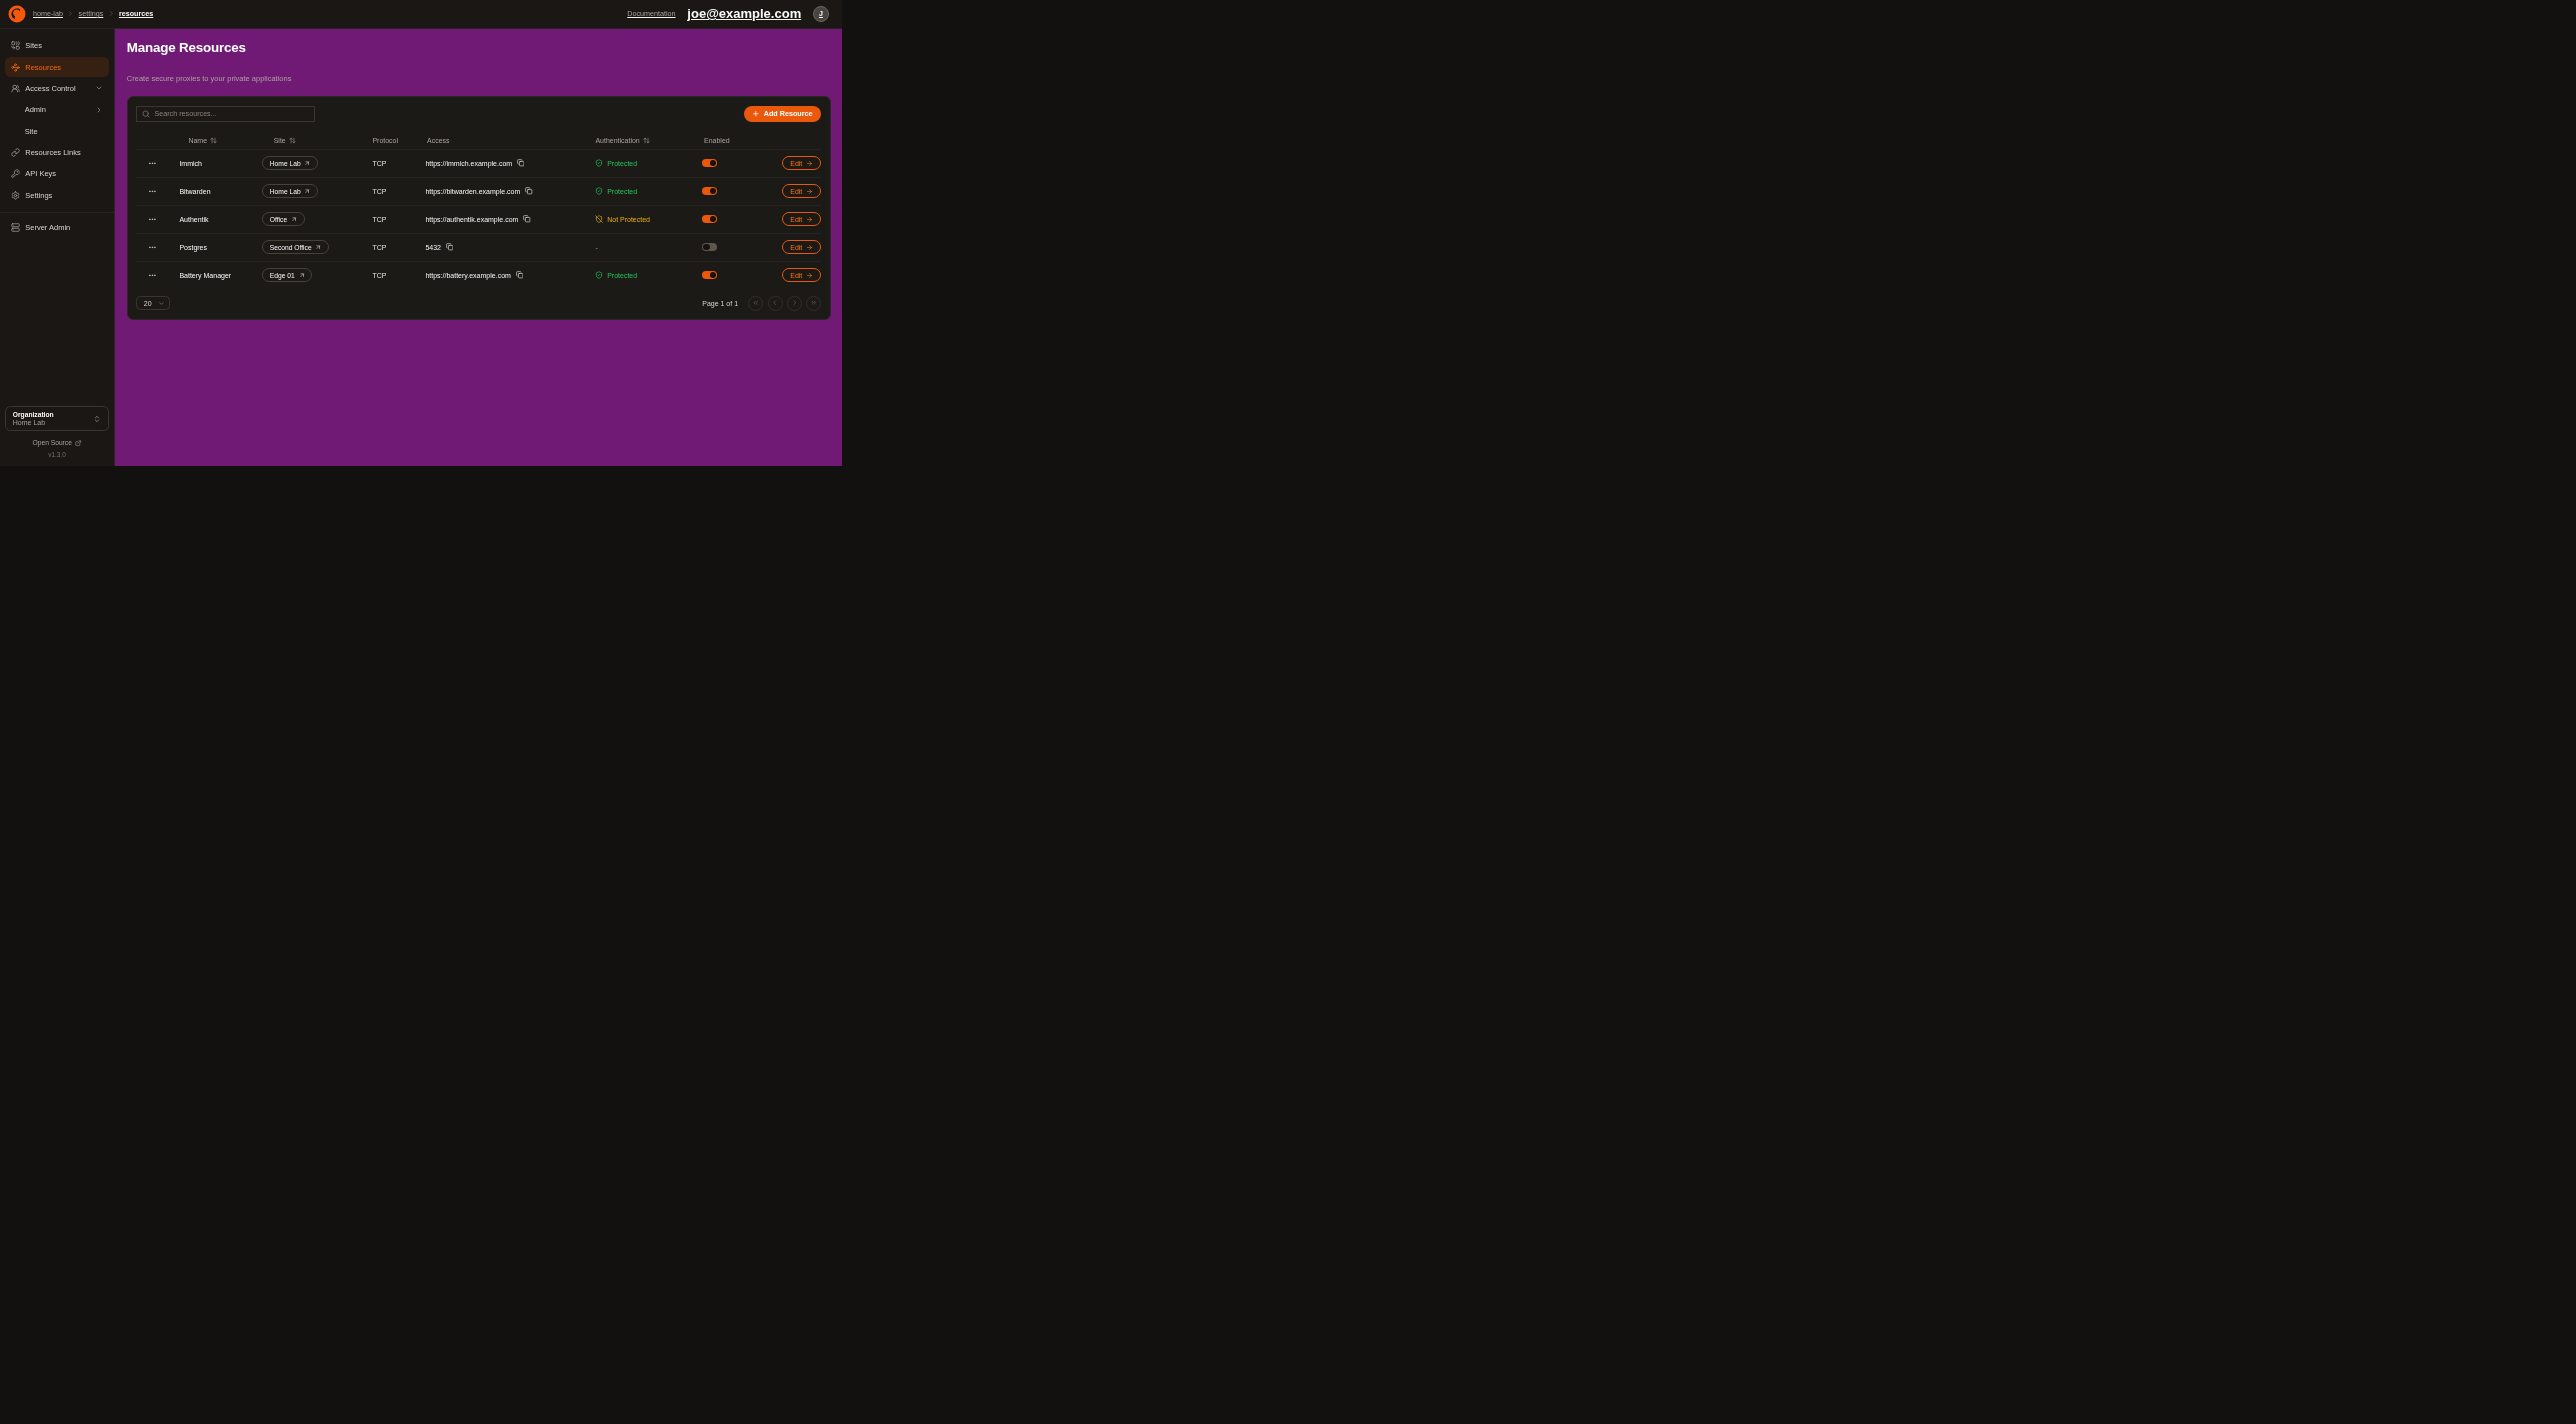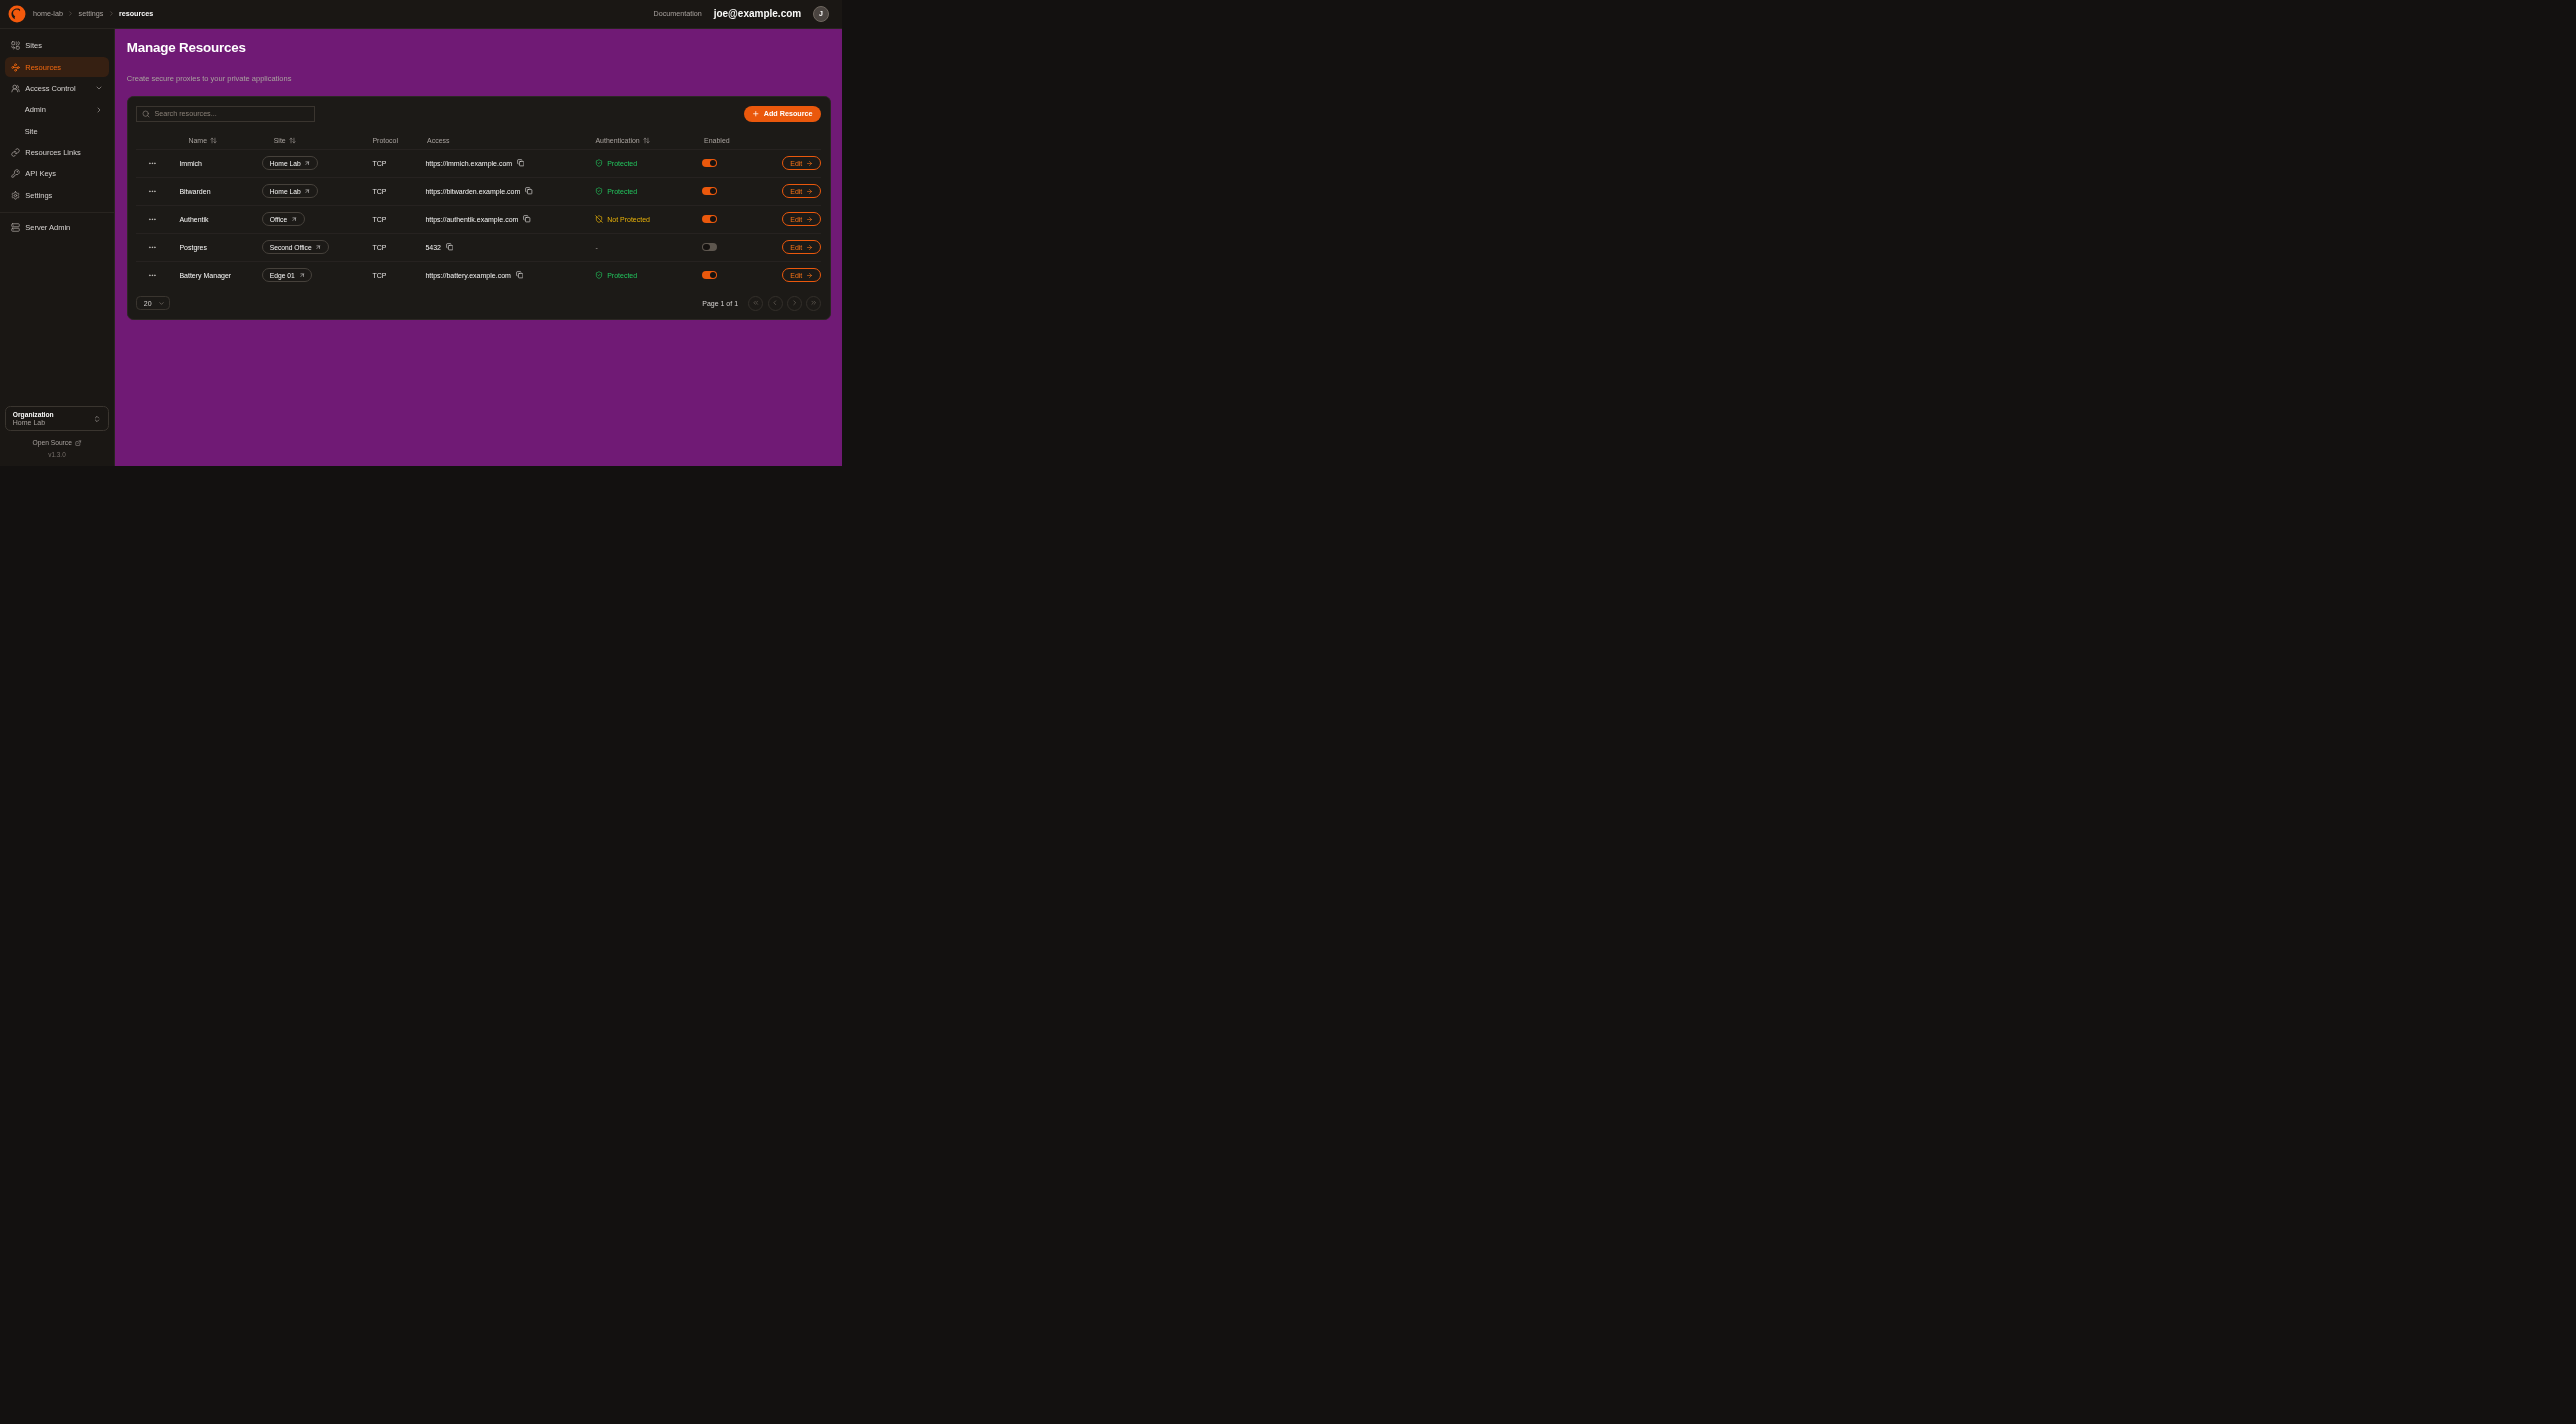--- a/index.html
+++ b/index.html
@@ -8,30 +8,30 @@
     background: #131110;
     color: #f5f5f4;
     font-family: "Liberation Sans", sans-serif;
     overflow: hidden;
   }
   svg.ic { display: block; }
 
   
   .topbar {
     height: 28.5px; background: #1a1714; border-bottom: 0.5px solid #282420;
-    display: flex; align-items: center; padding: 0 13px 0 7.5px; gap: 7.5px;
+    display: flex; align-items: center; padding: 0 13px 0 7.5px; gap: 7.5px; text-decoration: underline;
   }
   .logo { width: 18px; height: 18px; flex: 0 0 auto; cursor: pointer; }
   .breadcrumb { display: flex; align-items: center; gap: 4.3px; font-size: 7.2px; color: #a8a29e; }
   .crumb { cursor: pointer; }
   .crumb.current { color: #fafaf9; font-weight: 700; }
   .crumb-sep { color: #6b635c; display: flex; }
   .topbar-right { margin-left: auto; display: flex; align-items: center; gap: 11.8px; }
   .doc-link { font-size: 7.2px; color: #a8a29e; cursor: pointer; }
-  .user-email { font-size: 10px; font-weight: 700; color: #fafaf9; }
+  .user-email { font-size: 13px; font-weight: 700; color: #fafaf9; }
   .avatar {
     width: 16px; height: 16px; border-radius: 50%; background: #4a4440;
     border: 0.5px solid #6f675f; color: #fafaf9; font-size: 7px; font-weight: 600;
     display: flex; align-items: center; justify-content: center; cursor: pointer;
   }
 
   
   .shell { display: flex; height: 437px; }
 
   

